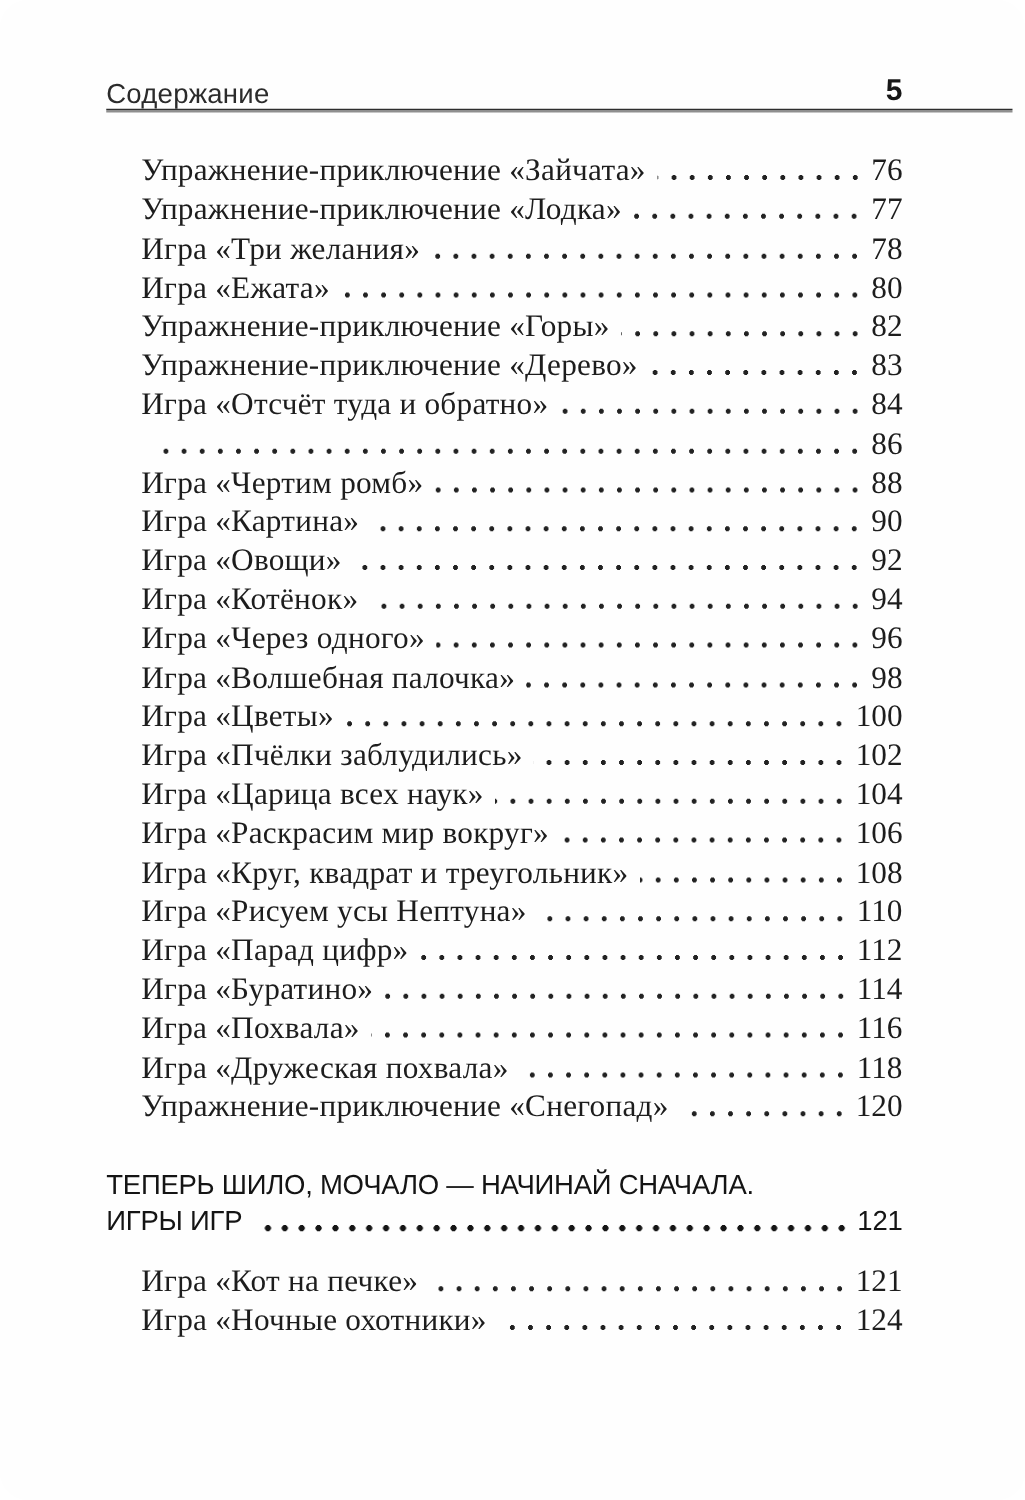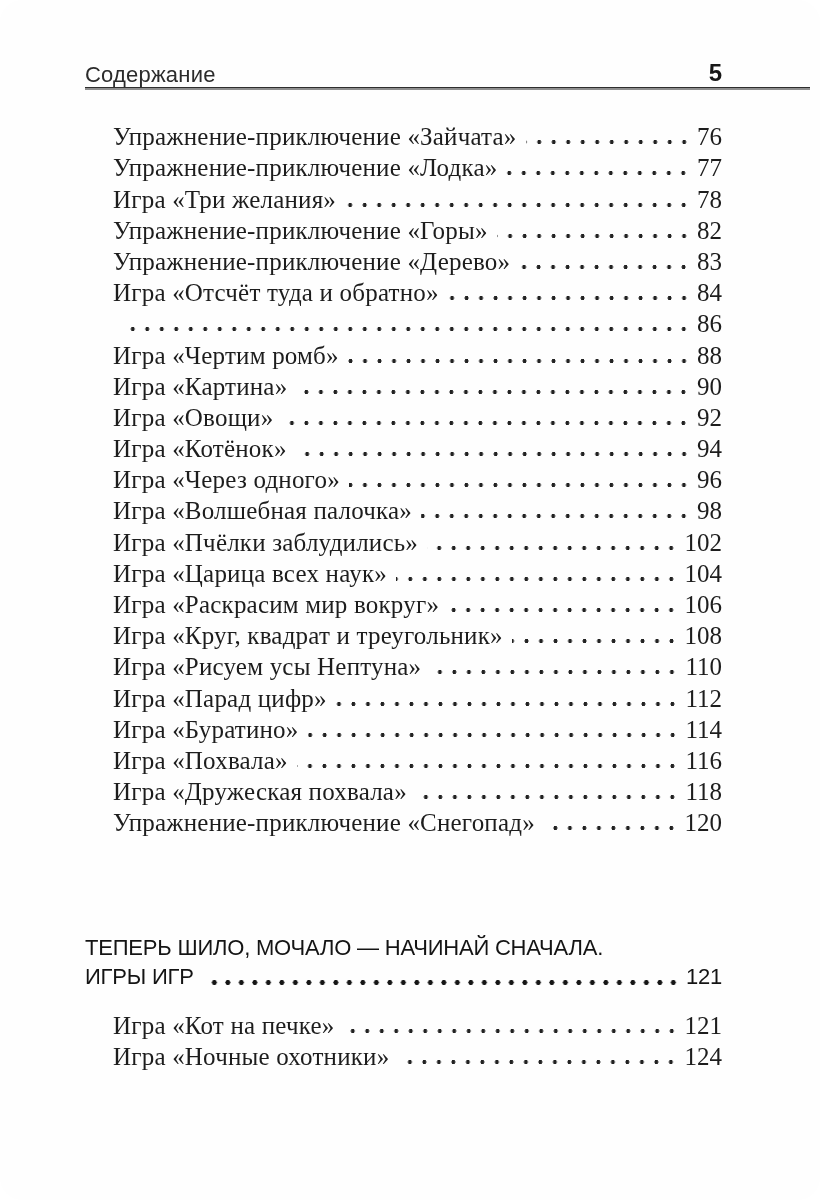--- a/index.html
+++ b/index.html
@@ -130,20 +130,25 @@
     <span class="toc-leader"></span>
     <span class="toc-page">77</span>
   </div>
 
   <div class="toc-row">
     <span class="toc-title">Игра «Три желания»</span>
     <span class="toc-leader"></span>
     <span class="toc-page">78</span>
   </div>
 
+  <div class="toc-row">
+    <span class="toc-title">Игра «Ежата»</span>
+    <span class="toc-leader"></span>
+    <span class="toc-page">80</span>
+  </div>
 
   <div class="toc-row">
     <span class="toc-title">Упражнение-приключение «Горы»</span>
     <span class="toc-leader"></span>
     <span class="toc-page">82</span>
   </div>
 
   <div class="toc-row">
     <span class="toc-title">Упражнение-приключение «Дерево»</span>
     <span class="toc-leader"></span>
@@ -190,20 +195,25 @@
     <span class="toc-leader"></span>
     <span class="toc-page">96</span>
   </div>
 
   <div class="toc-row">
     <span class="toc-title">Игра «Волшебная палочка»</span>
     <span class="toc-leader"></span>
     <span class="toc-page">98</span>
   </div>
 
+  <div class="toc-row">
+    <span class="toc-title">Игра «Цветы»</span>
+    <span class="toc-leader"></span>
+    <span class="toc-page">100</span>
+  </div>
 
   <div class="toc-row">
     <span class="toc-title">Игра «Пчёлки заблудились»</span>
     <span class="toc-leader"></span>
     <span class="toc-page">102</span>
   </div>
 
   <div class="toc-row">
     <span class="toc-title">Игра «Царица всех наук»</span>
     <span class="toc-leader"></span>

